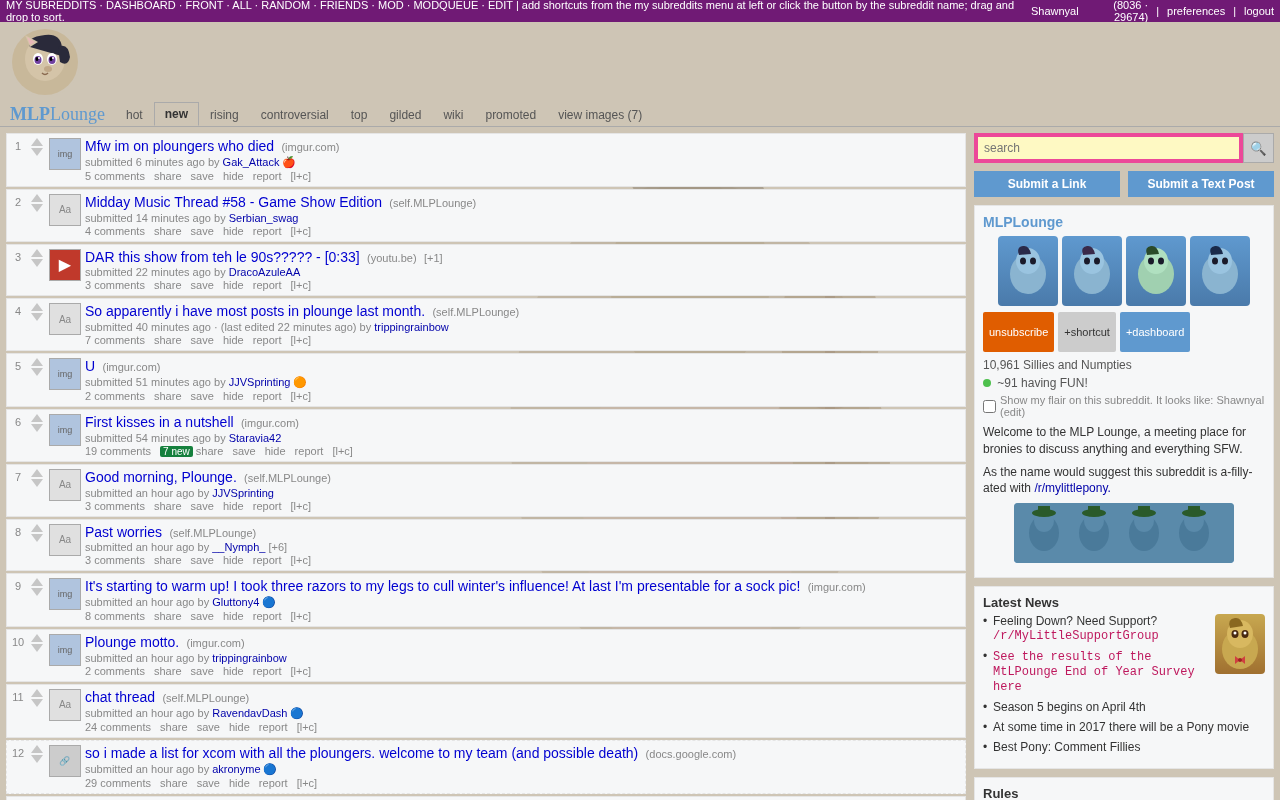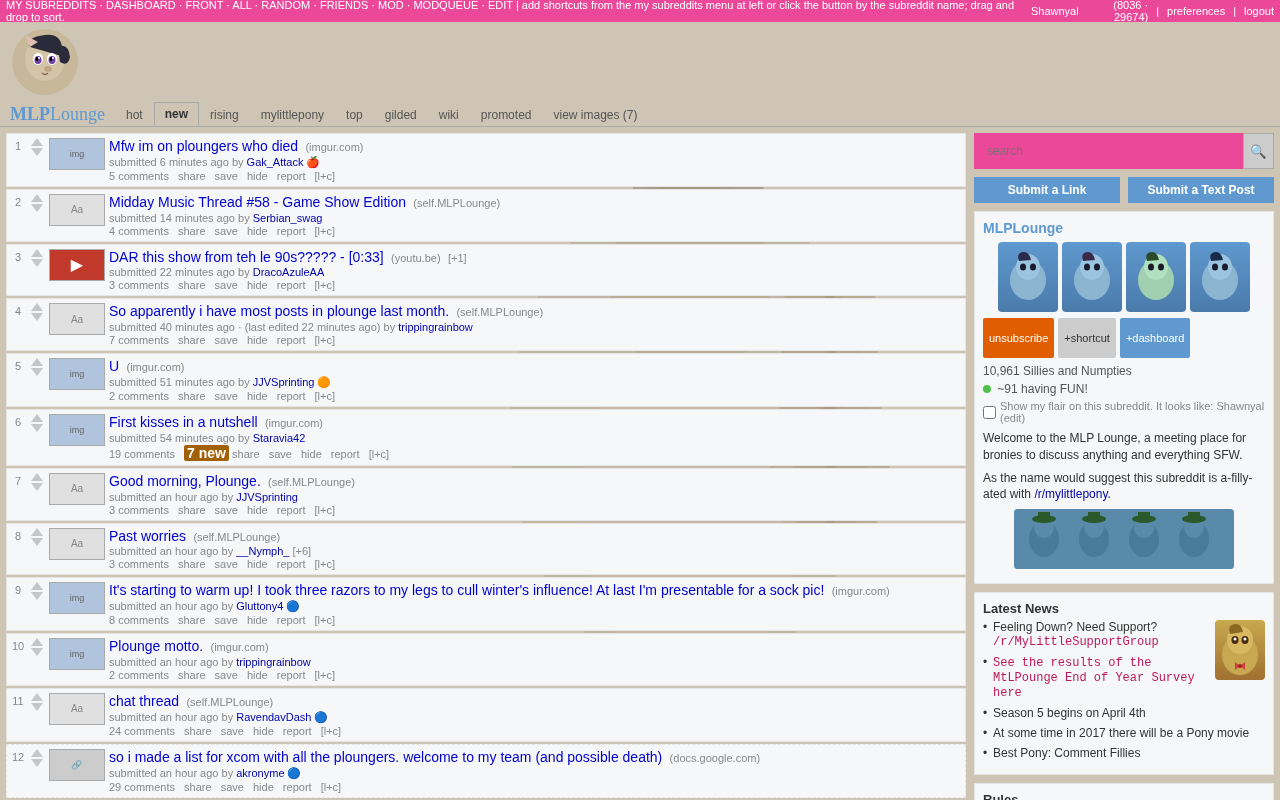--- a/index.html
+++ b/index.html
@@ -1,20 +1,20 @@
 <!DOCTYPE html>
 <html><head>
   <meta charset="utf-8">
   <style>
     * { margin: 0; padding: 0; box-sizing: border-box; }
     body { font-family: Arial, sans-serif; font-size: 12px; background: #cec5b5; color: #333; }
     
     
     #topbar {
-      background: #ec4899;
+      background: #701a75;
       color: white;
       font-size: 11px;
       padding: 2px 6px;
       display: flex;
       align-items: center;
       justify-content: space-between;
       height: 22px;
     }
     #topbar-left { display: flex; gap: 4px; align-items: center; }
     #topbar-right { display: flex; gap: 8px; align-items: center; text-align: right; }
@@ -127,21 +127,21 @@
       margin-bottom: 1px;
     }
     .arrow-down {
       border-left: 6px solid transparent;
       border-right: 6px solid transparent;
       border-top: 8px solid #c6c6c6;
       margin-top: 1px;
     }
     
     .post-thumbnail {
-      width: 56px;
+      width: 32px;
       height: 32px;
       background: #ccc;
       flex-shrink: 0;
       margin-right: 4px;
       display: flex;
       align-items: center;
       justify-content: center;
       font-size: 9px;
       color: #666;
       border: 1px solid #aaa;
@@ -177,44 +177,43 @@
       font-size: 11px;
       color: #888;
       margin-top: 1px;
     }
     .post-actions a {
       color: #888;
       text-decoration: none;
       margin-right: 6px;
     }
     .post-actions .new-badge {
-      background: #a16207;
+      background: #15803d;
       color: white;
       padding: 0 3px;
       border-radius: 2px;
-      font-size: 14px;
-      font-weight: bold;
+      font-size: 10px;
     }
     
     
     #sidebar {
       width: 300px;
       flex-shrink: 0;
     }
     
     .sidebar-search {
       display: flex;
       margin-bottom: 8px;
     }
     .sidebar-search input {
       flex: 1;
       padding: 4px 6px;
-      border: 7px solid #ec4899;
+      border: 4px solid #ec4899;
       font-size: 12px;
-      background: #ec4899;
+      background: #fef9c3;
     }
     .sidebar-search button {
       background: #ccc;
       border: 1px solid #aaa;
       padding: 4px 6px;
       cursor: pointer;
     }
     
     .submit-buttons {
       display: flex;
@@ -458,21 +457,21 @@
   </div>
 </div>
 
 <div id="nav-tabs">
   <span class="subreddit-title">
     <span style="font-weight:bold;">MLP</span><span>Lounge</span>
   </span>
   <a class="nav-tab" href="#">hot</a>
   <a class="nav-tab active" href="#">new</a>
   <a class="nav-tab" href="#">rising</a>
-  <a class="nav-tab" href="#">mylittlepony</a>
+  <a class="nav-tab" href="#">controversial</a>
   <a class="nav-tab" href="#">top</a>
   <a class="nav-tab" href="#">gilded</a>
   <a class="nav-tab" href="#">wiki</a>
   <a class="nav-tab" href="#">promoted</a>
   <a class="nav-tab" href="#">view images (7)</a>
 </div>
 
 <div id="main-container">
 
   <div id="posts-area">

